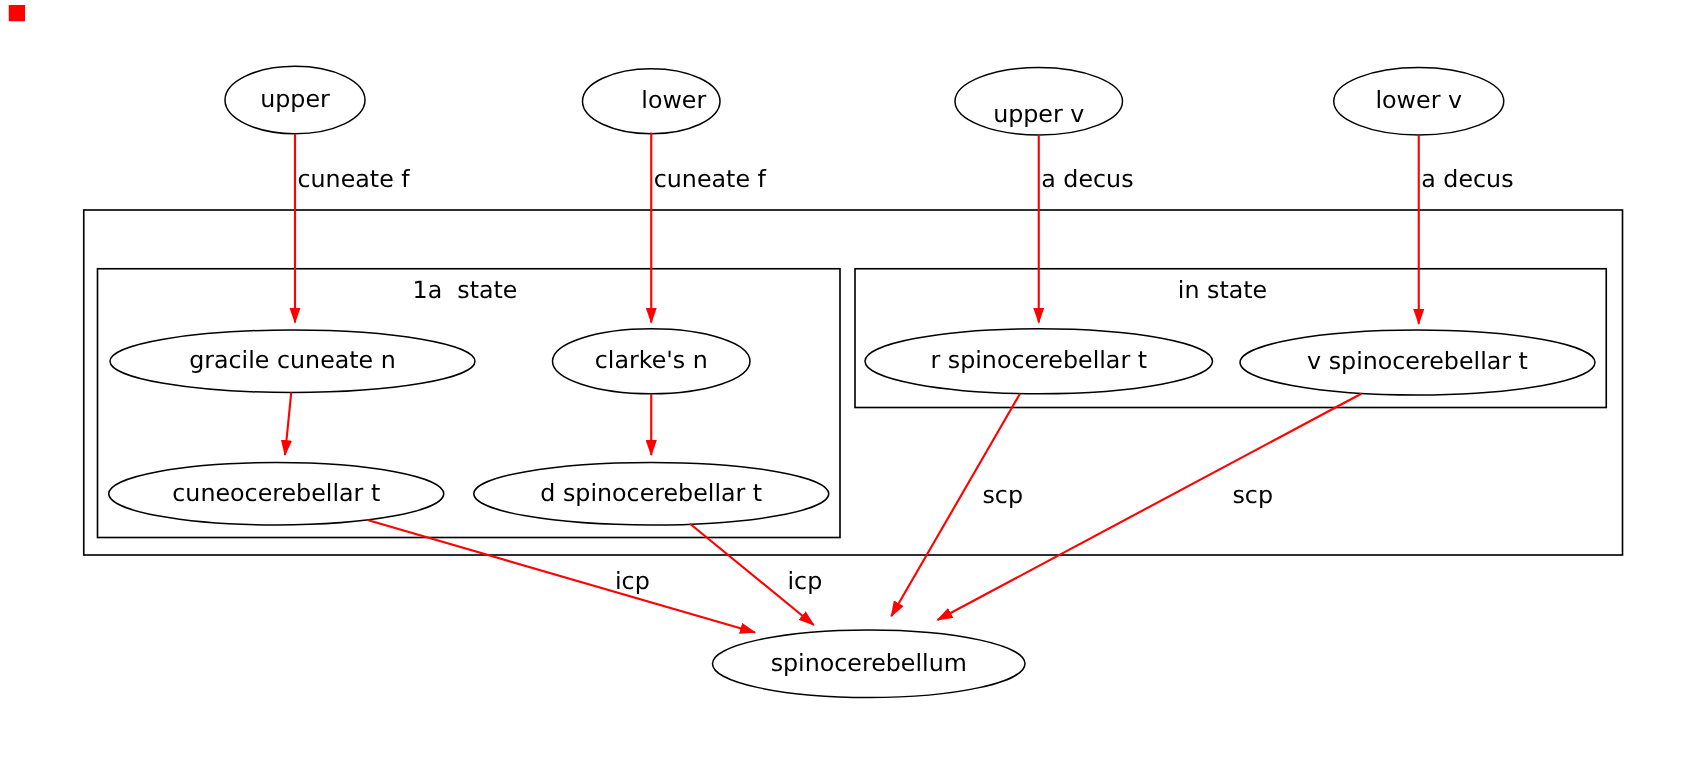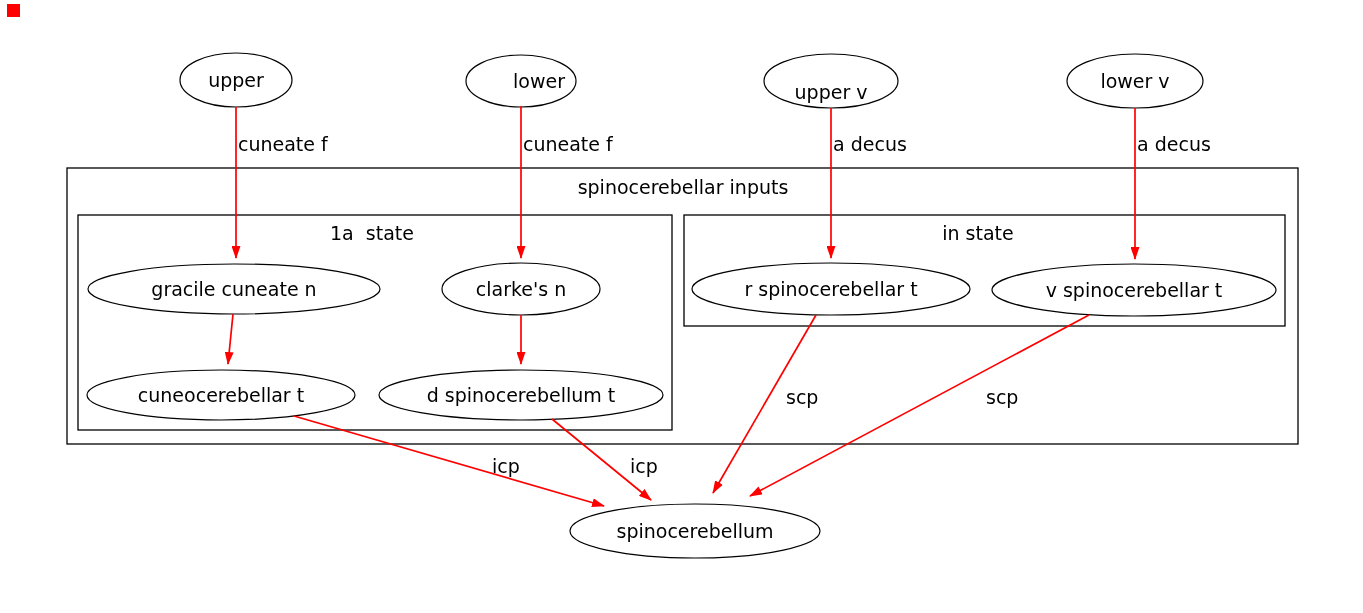--- a/index.html
+++ b/index.html
@@ -75,24 +75,23 @@
 
   <div class="lbl" style="left:236px;top:80px;">upper</div>
   <div class="lbl" style="left:521px;top:81px;margin-left:18px;">lower</div>
   <div class="lbl" style="left:831px;top:92px;">upper v</div>
   <div class="lbl" style="left:1135px;top:81px;">lower v</div>
   <div class="lbl" style="left:234px;top:289px;">gracile cuneate n</div>
   <div class="lbl" style="left:521px;top:289px;">clarke's n</div>
   <div class="lbl" style="left:831px;top:289px;">r spinocerebellar t</div>
   <div class="lbl" style="left:1134px;top:290px;">v spinocerebellar t</div>
   <div class="lbl" style="left:221px;top:395px;">cuneocerebellar t</div>
-  <div class="lbl" style="left:521px;top:395px;">d spinocerebellum t</div>
+  <div class="lbl" style="left:521px;top:395px;">d spinocerebellar t</div>
   <div class="lbl" style="left:695px;top:531px;">spinocerebellum</div>
 
-  <div class="lbl" style="left:683px;top:187px;">spinocerebellar inputs</div>
   <div class="lbl" style="left:372px;top:233px;">1a  state</div>
   <div class="lbl" style="left:978px;top:233px;text-align:right;">in state</div>
 
   <div class="lbl left" style="left:238px;top:144px;">cuneate f</div>
   <div class="lbl left" style="left:523px;top:144px;">cuneate f</div>
   <div class="lbl left" style="left:833px;top:144px;">a decus</div>
   <div class="lbl left" style="left:1137px;top:144px;">a decus</div>
   <div class="lbl left" style="left:492px;top:466px;">icp</div>
   <div class="lbl left" style="left:630px;top:466px;">icp</div>
   <div class="lbl left" style="left:786px;top:397px;">scp</div>

